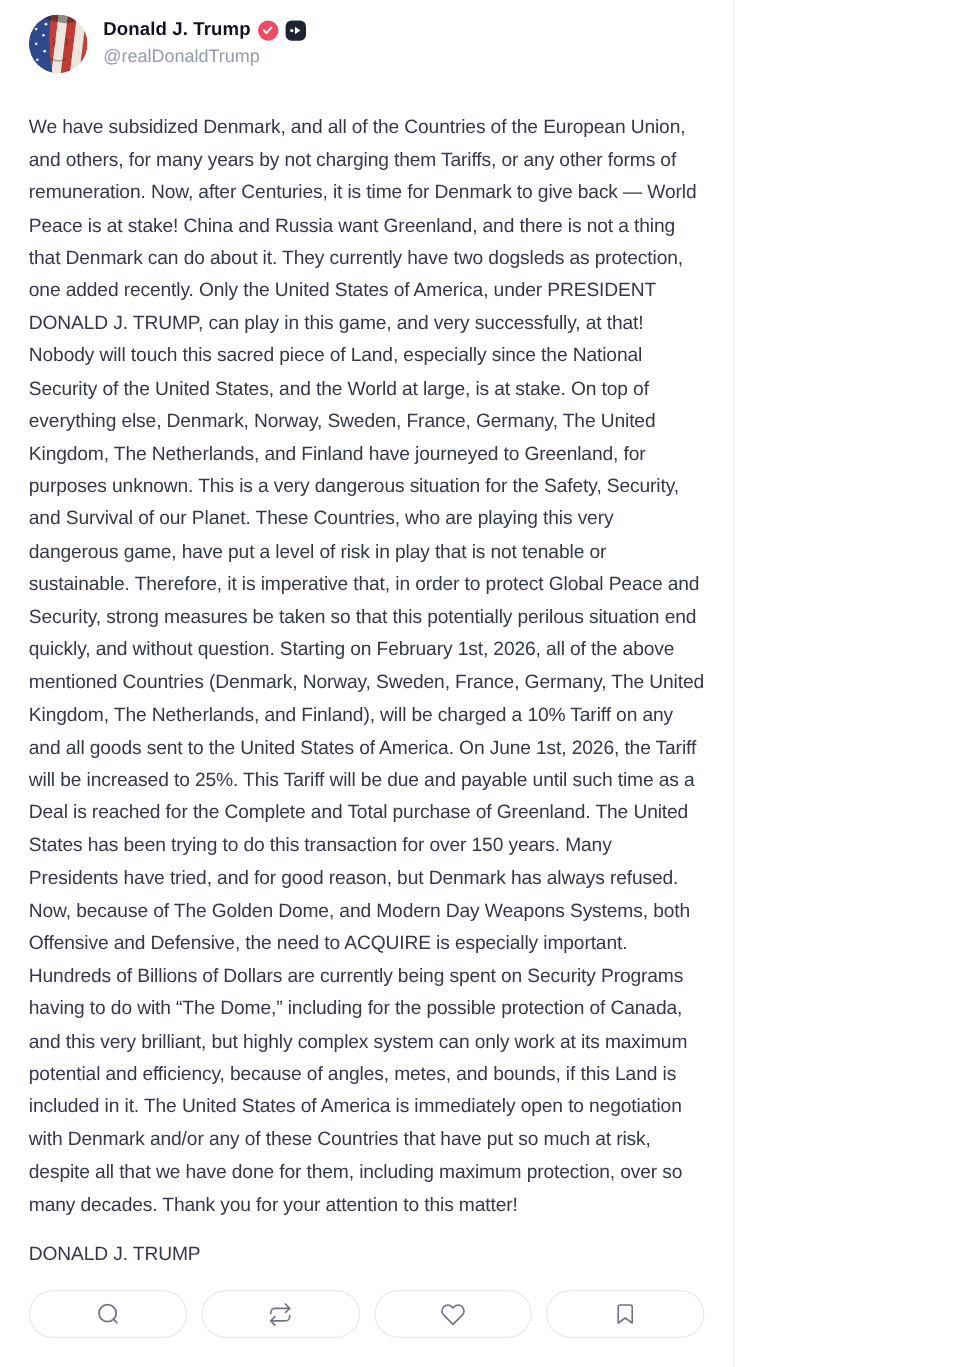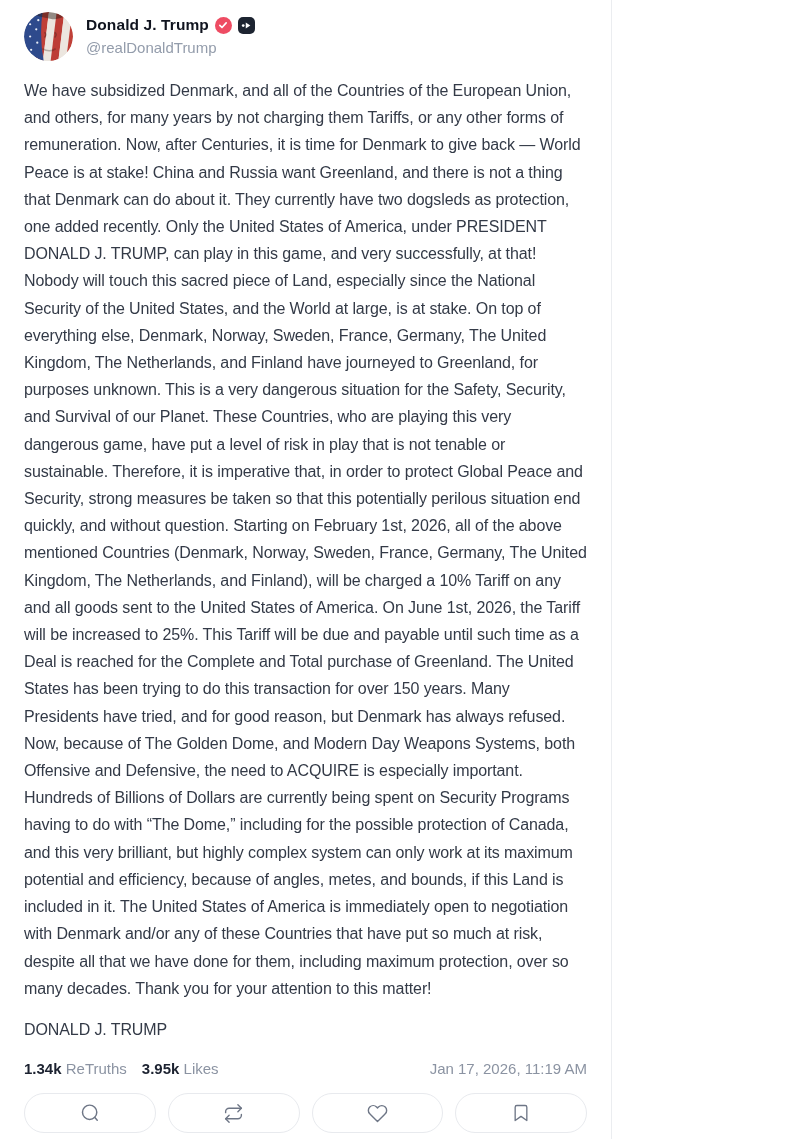--- a/index.html
+++ b/index.html
@@ -37,21 +37,21 @@
   }
   .badge-dark {
     width:17px; height:17px; border-radius:5px;
     background:#1d2431; display:flex; align-items:center; justify-content:center;
     flex:none;
   }
   .handle { font-size:15px; color:#939cab; margin-top:5px; cursor:pointer; }
 
   
   .body-text {
-    margin-top:16px;
+    margin-top:32px;
     font-size:16px; line-height:27.2px;
     letter-spacing:-0.1px;
     color:#333a47;
   }
   .signature {
     margin-top:14px;
     font-size:16px; line-height:27.2px;
     letter-spacing:-0.1px;
     color:#333a47;
   }
@@ -128,31 +128,20 @@
       <div class="handle">@realDonaldTrump</div>
     </div>
   </header>
 
   <div class="body-text">We have subsidized Denmark, and all of the Countries of the European Union, and others, for many years by not charging them Tariffs, or any other forms of remuneration. Now, after Centuries, it is time for Denmark to give back — World Peace is at stake! China and Russia want Greenland, and there is not a thing that Denmark can do about it. They currently have two dogsleds as protection, one added recently. Only the United States of America, under PRESIDENT DONALD J. TRUMP, can play in this game, and very successfully, at that! Nobody will touch this sacred piece of Land, especially since the National Security of the United States, and the World at large, is at stake. On top of everything else, Denmark, Norway, Sweden, France, Germany, The United Kingdom, The Netherlands, and Finland have journeyed to Greenland, for purposes unknown. This is a very dangerous situation for the Safety, Security, and Survival of our Planet. These Countries, who are playing this very dangerous game, have put a level of risk in play that is not tenable or sustainable. Therefore, it is imperative that, in order to protect Global Peace and Security, strong measures be taken so that this potentially perilous situation end quickly, and without question. Starting on February 1st, 2026, all of the above mentioned Countries (Denmark, Norway, Sweden, France, Germany, The United Kingdom, The Netherlands, and Finland), will be charged a 10% Tariff on any and all goods sent to the United States of America. On June 1st, 2026, the Tariff will be increased to 25%. This Tariff will be due and payable until such time as a Deal is reached for the Complete and Total purchase of Greenland. The United States has been trying to do this transaction for over 150 years. Many Presidents have tried, and for good reason, but Denmark has always refused. Now, because of The Golden Dome, and Modern Day Weapons Systems, both Offensive and Defensive, the need to ACQUIRE is especially important. Hundreds of Billions of Dollars are currently being spent on Security Programs having to do with “The Dome,” including for the possible protection of Canada, and this very brilliant, but highly complex system can only work at its maximum potential and efficiency, because of angles, metes, and bounds, if this Land is included in it. The United States of America is immediately open to negotiation with Denmark and/or any of these Countries that have put so much at risk, despite all that we have done for them, including maximum protection, over so many decades. Thank you for your attention to this matter!</div>
 
   <div class="signature">
     <div>DONALD J. TRUMP</div>
   </div>
 
-  <div class="meta-row">
-    <div class="stat">
-      <span class="stat-count">1.34k</span>
-      <span class="stat-label">ReTruths</span>
-    </div>
-    <div class="stat">
-      <span class="stat-count">3.95k</span>
-      <span class="stat-label">Likes</span>
-    </div>
-    <div class="timestamp">Jan 17, 2026, 11:19 AM</div>
-  </div>
 
   <div class="actions-row">
     <button class="action-pill">
       <svg width="22" height="22" viewBox="0 0 24 24">
         <circle cx="11.6" cy="11.2" r="7.8"></circle>
         <path d="M17.3 17 L19.9 19.8"></path>
       </svg>
     </button>
     <button class="action-pill">
       <svg width="21" height="21" viewBox="0 0 24 24">

